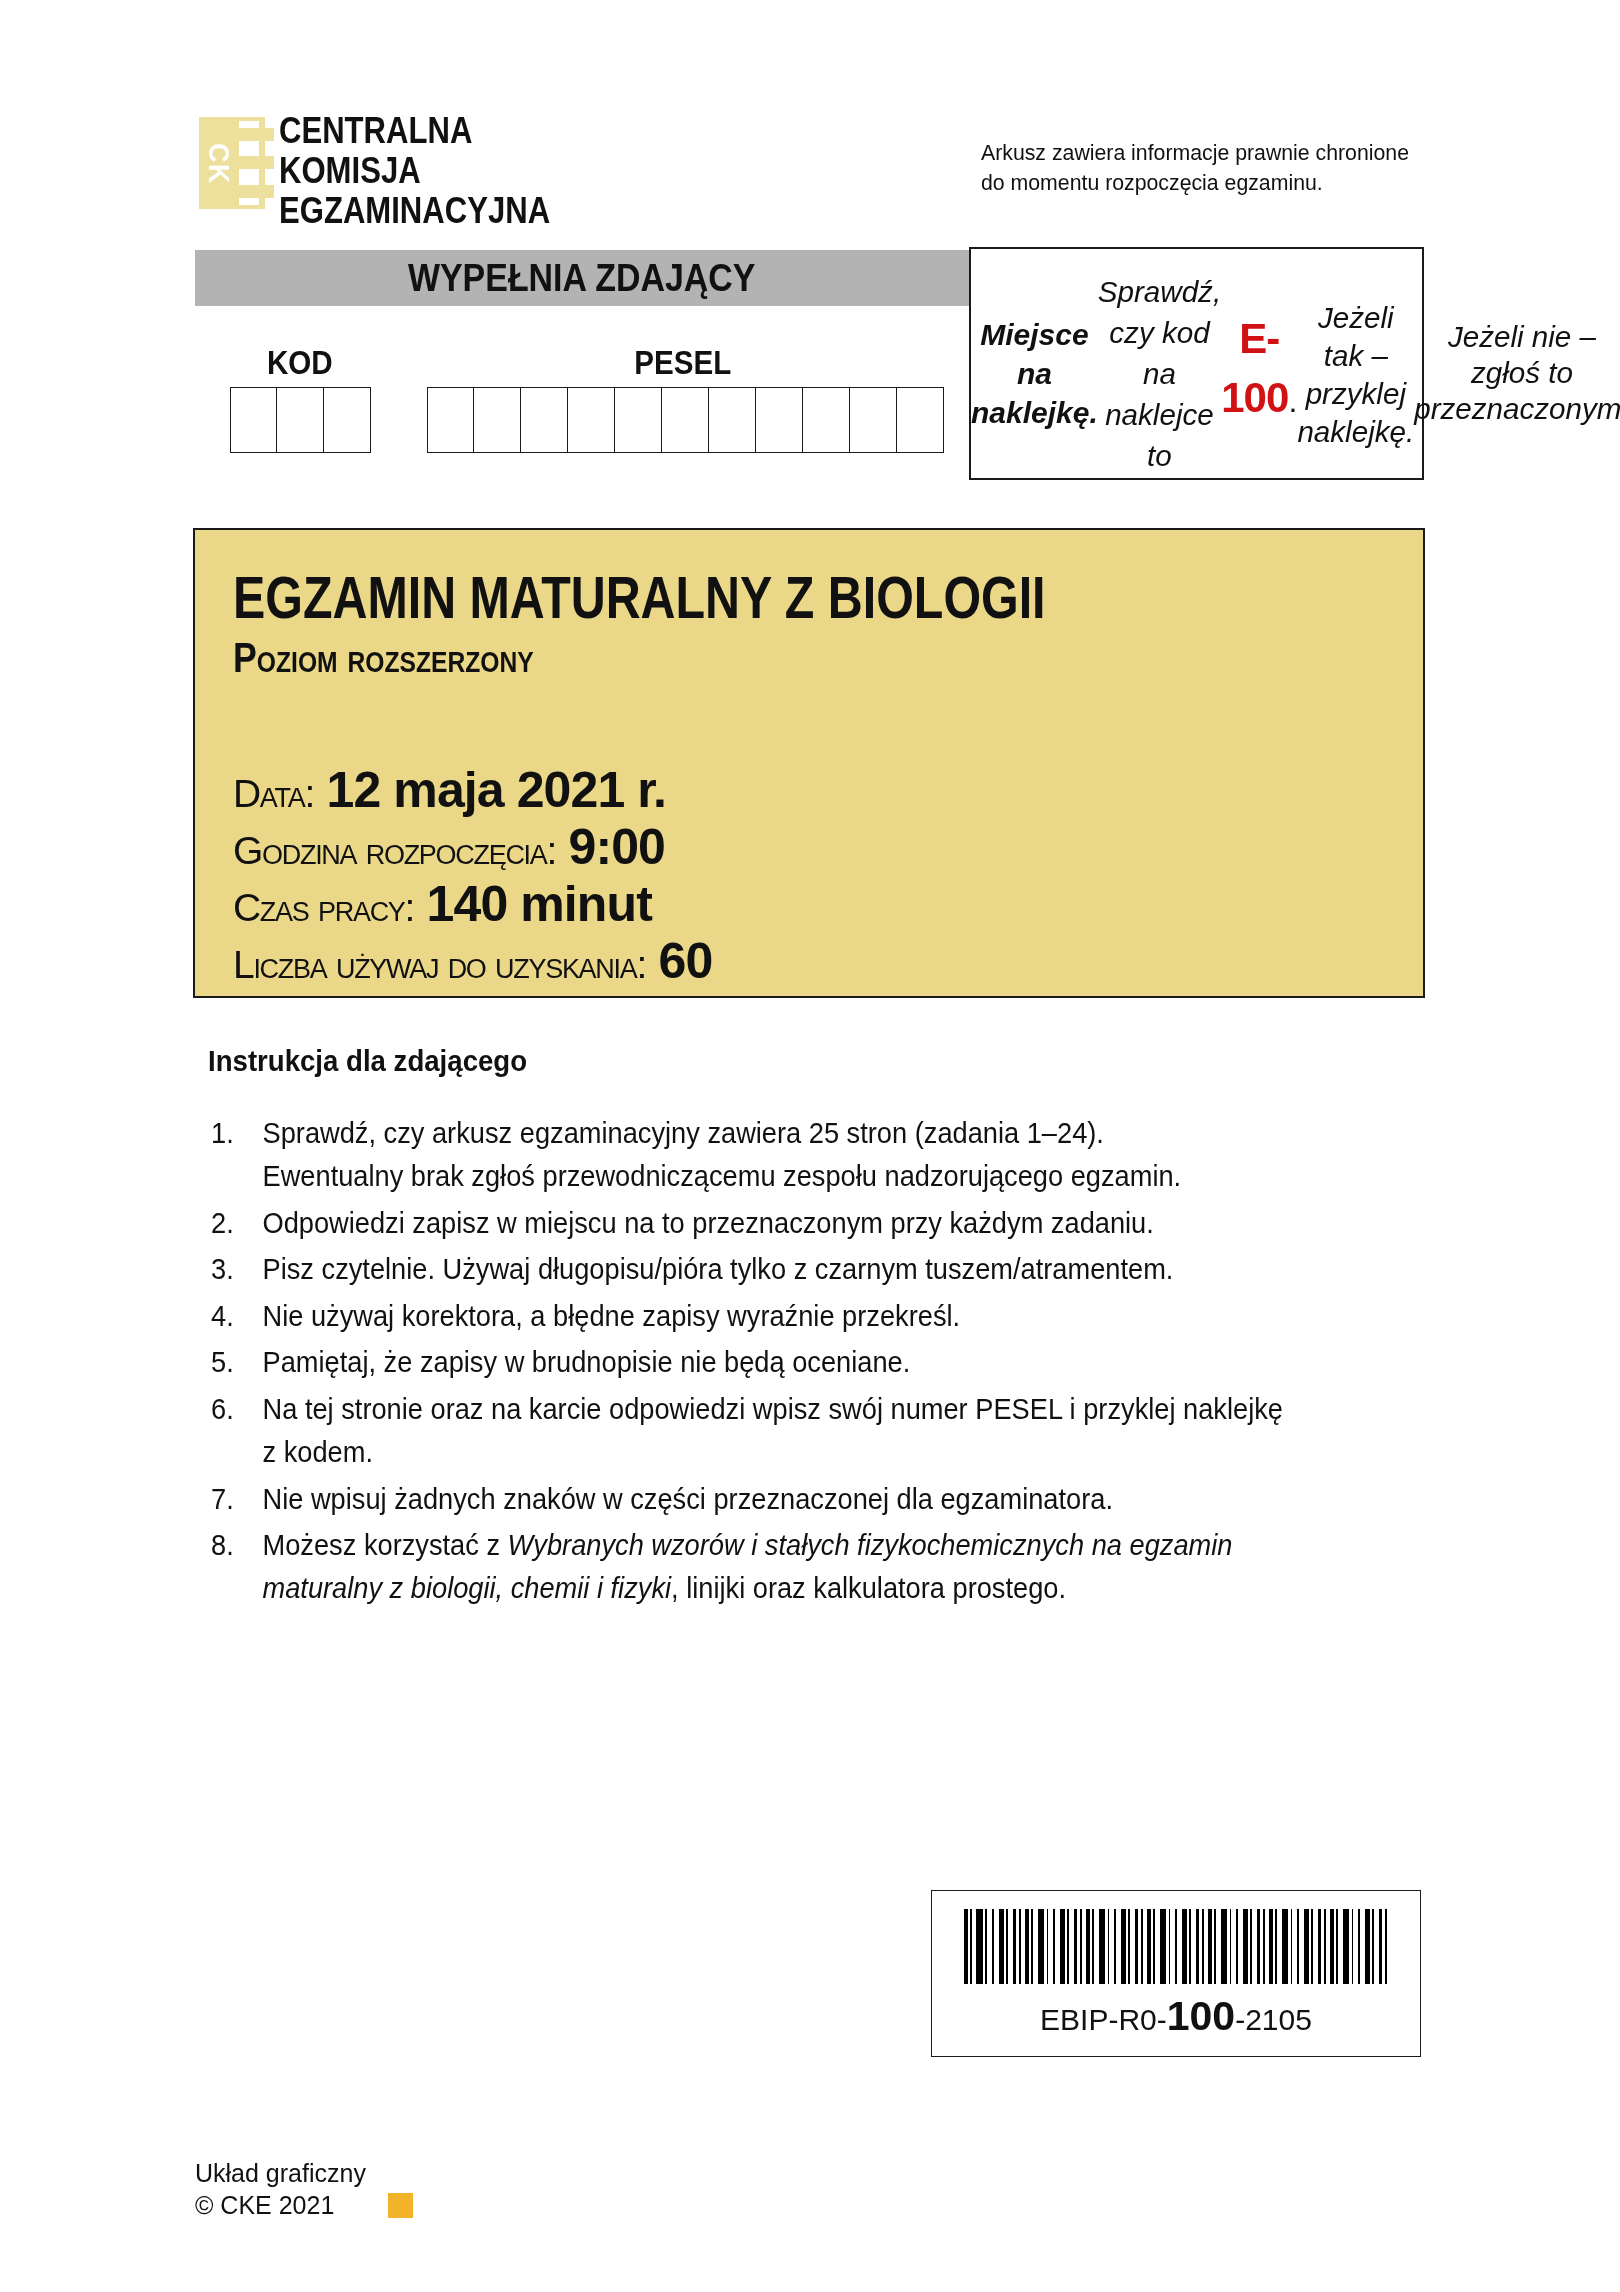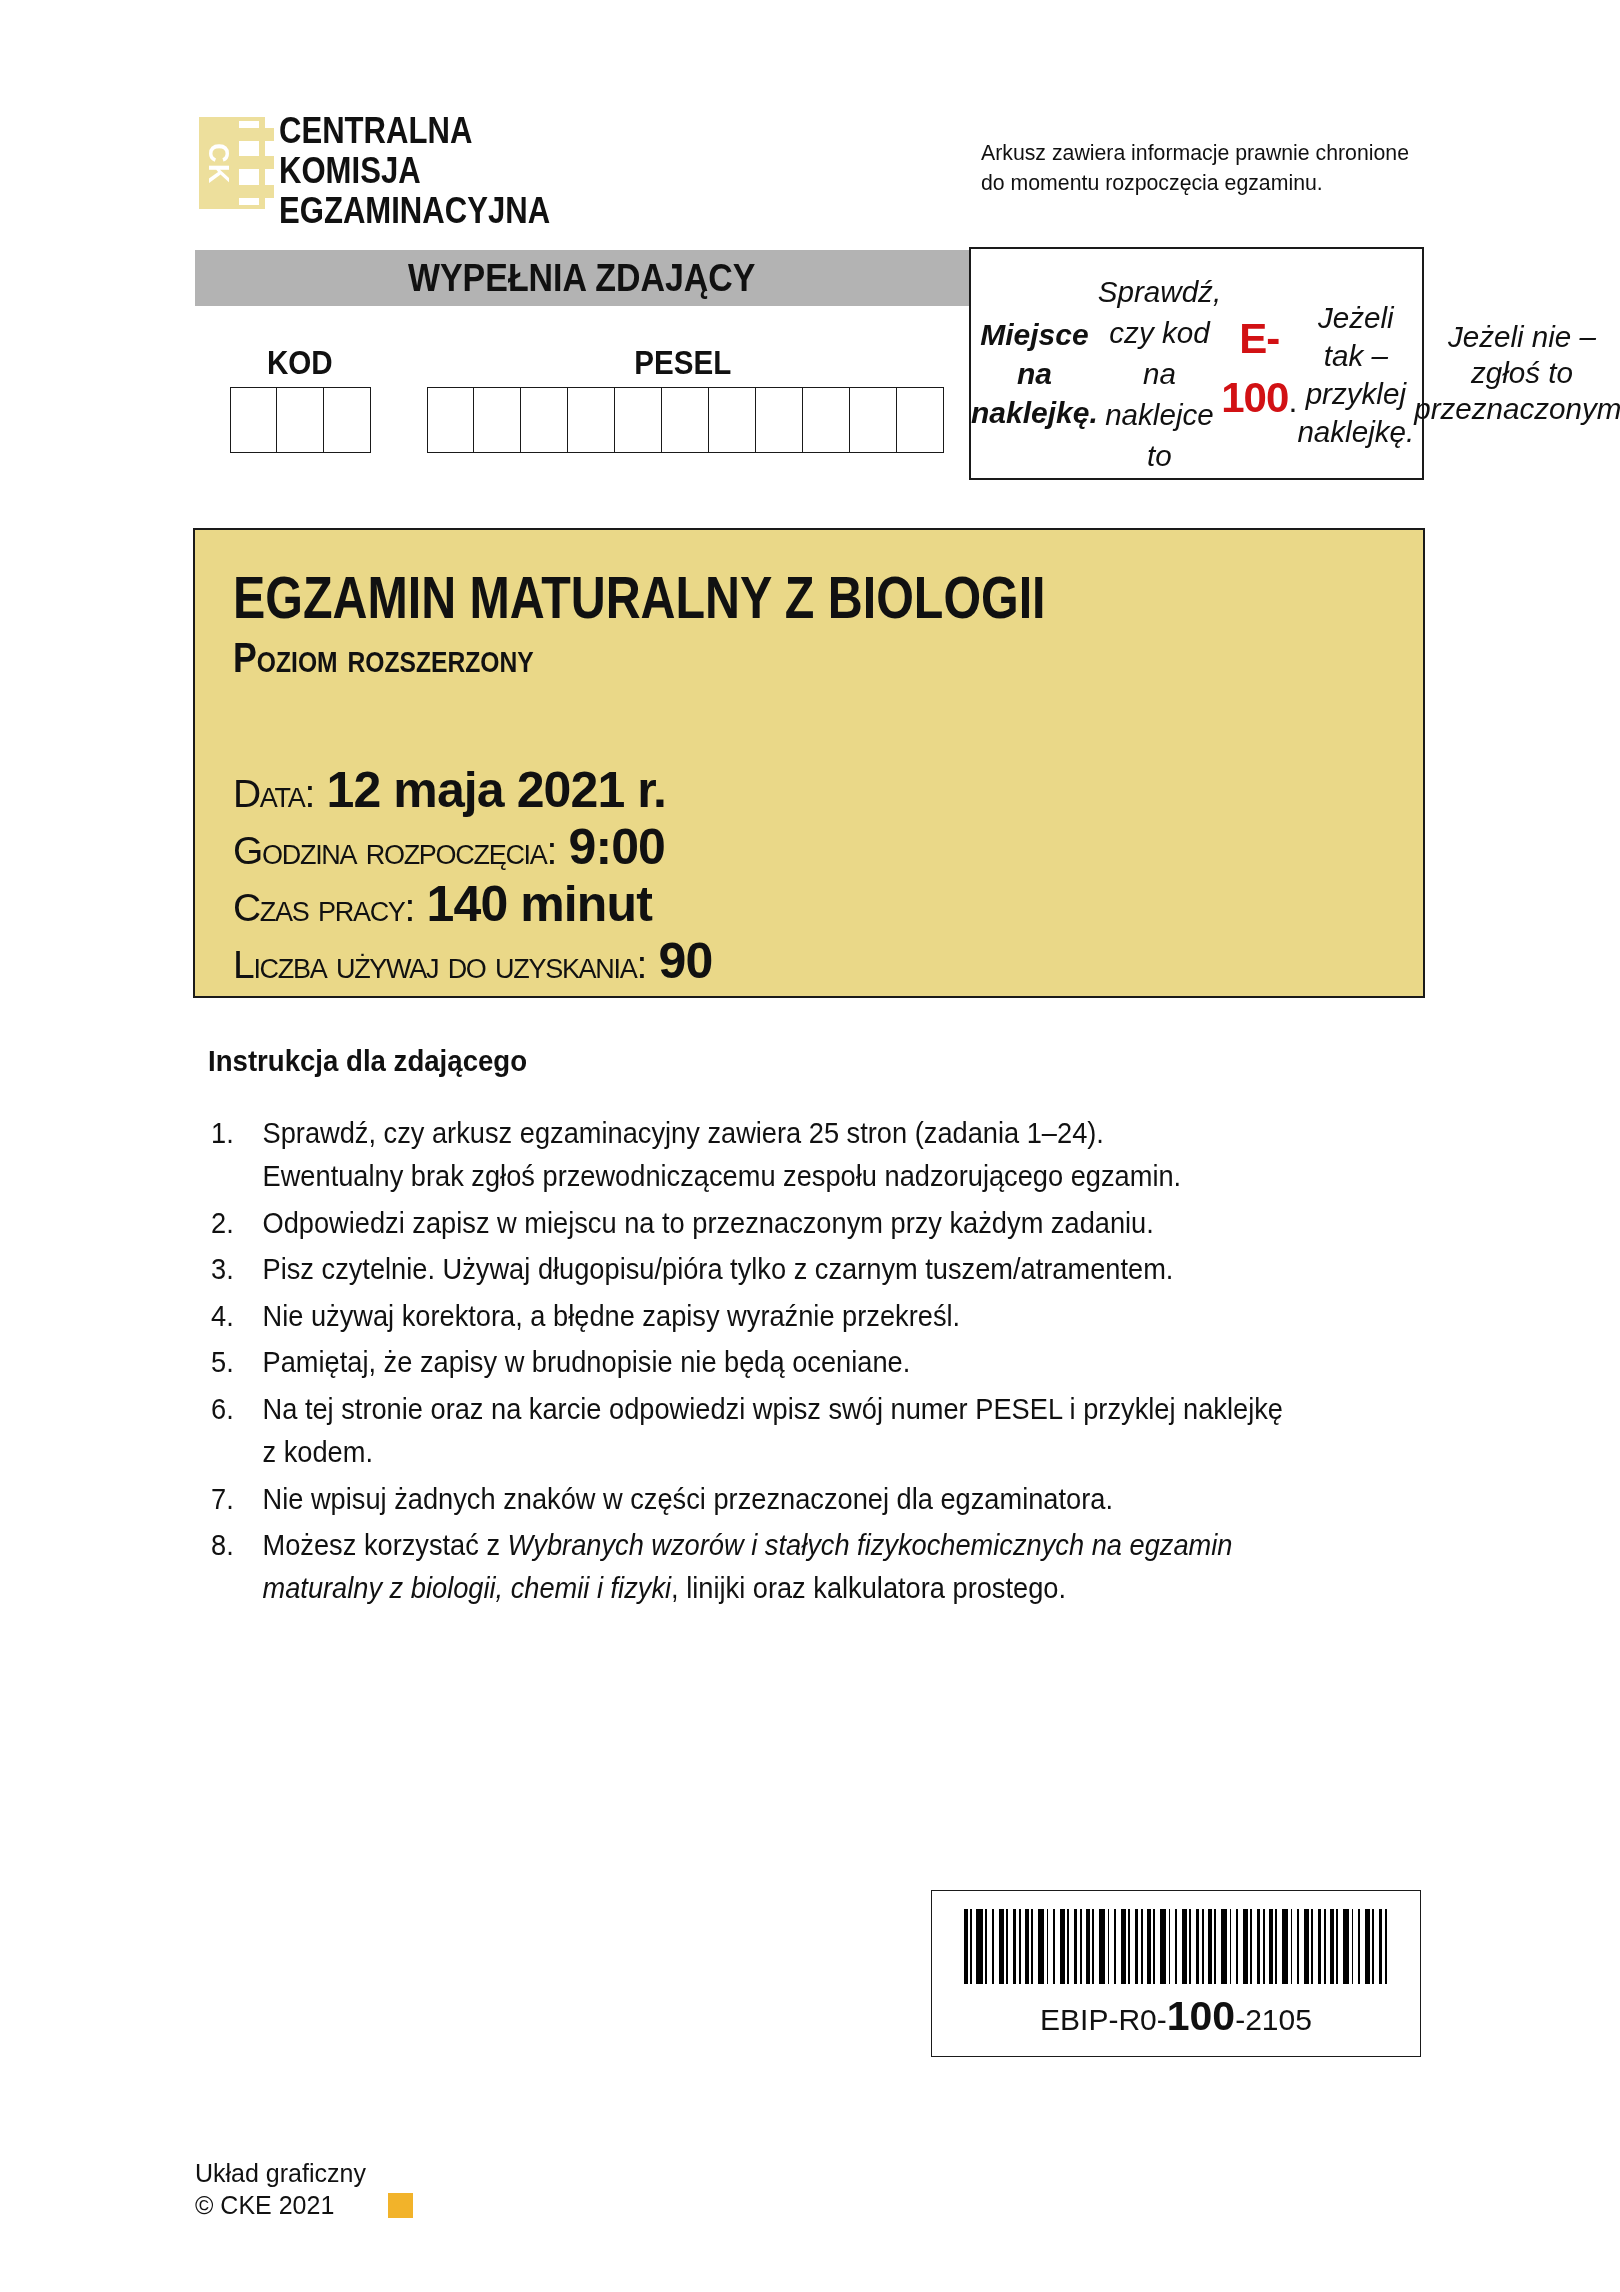--- a/index.html
+++ b/index.html
@@ -196,21 +196,21 @@
       <div class="info-line">
         <span class="info-label">Godzina rozpoczęcia:</span>
         <span class="info-value">9:00</span>
       </div>
       <div class="info-line">
         <span class="info-label">Czas pracy:</span>
         <span class="info-value">140 minut</span>
       </div>
       <div class="info-line">
         <span class="info-label">Liczba używaj do uzyskania:</span>
-        <span class="info-value">90</span>
+        <span class="info-value">60</span>
       </div>
     </div>
   </div>
 
   <div class="instr-heading">Instrukcja dla zdającego</div>
   <div class="instr-list" id="instr-list">
       <div class="item">
         <span class="num">1.</span>
         <div class="itext">
           <div class="iline"><span>Sprawdź, czy arkusz egzaminacyjny zawiera 25 stron (zadania 1–24).</span></div>

